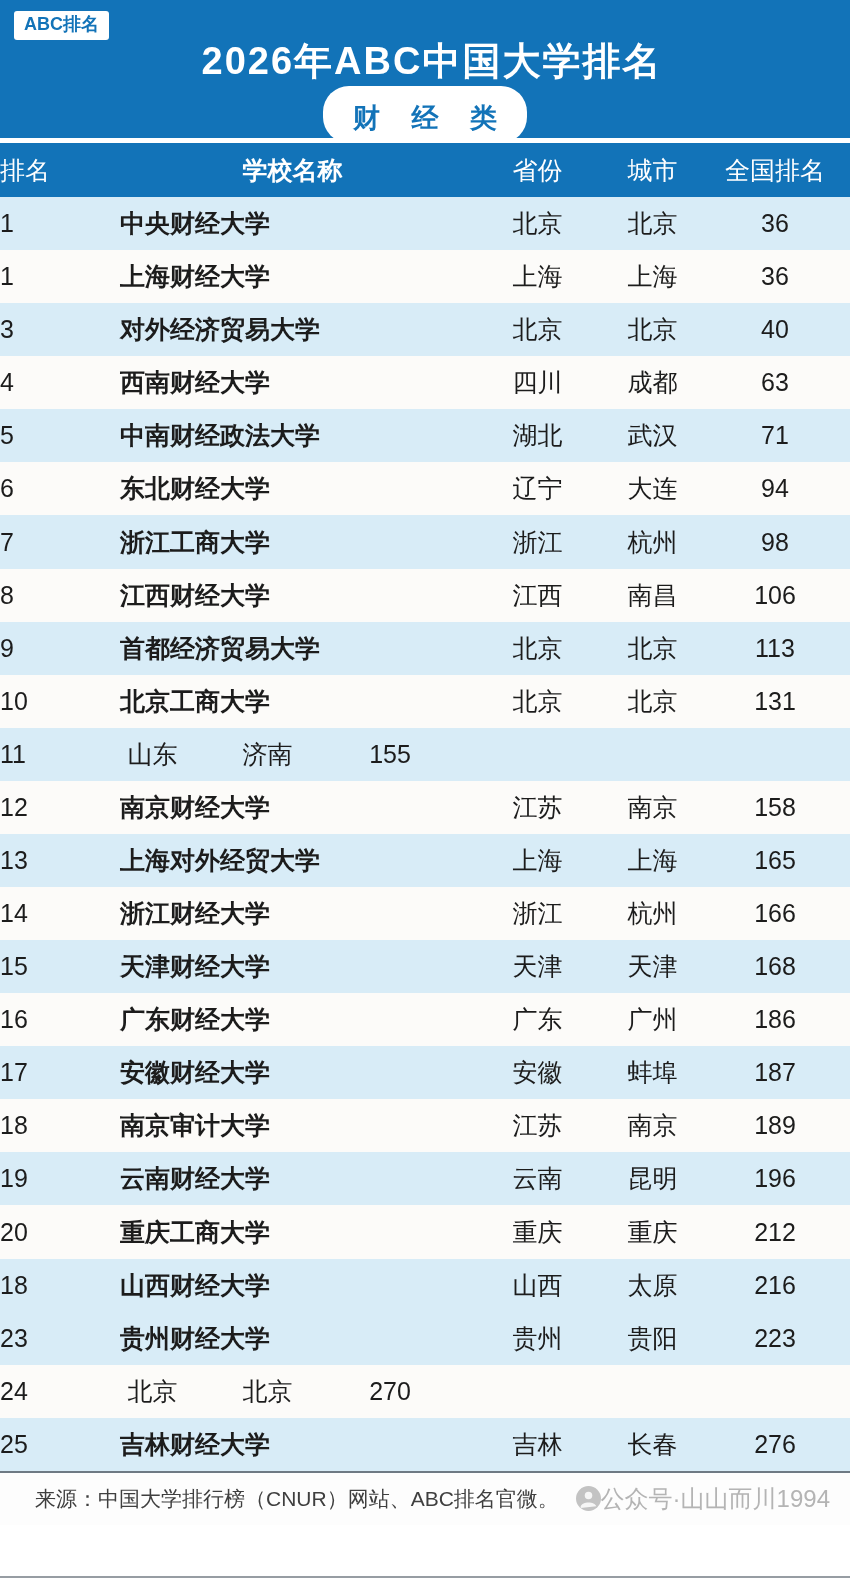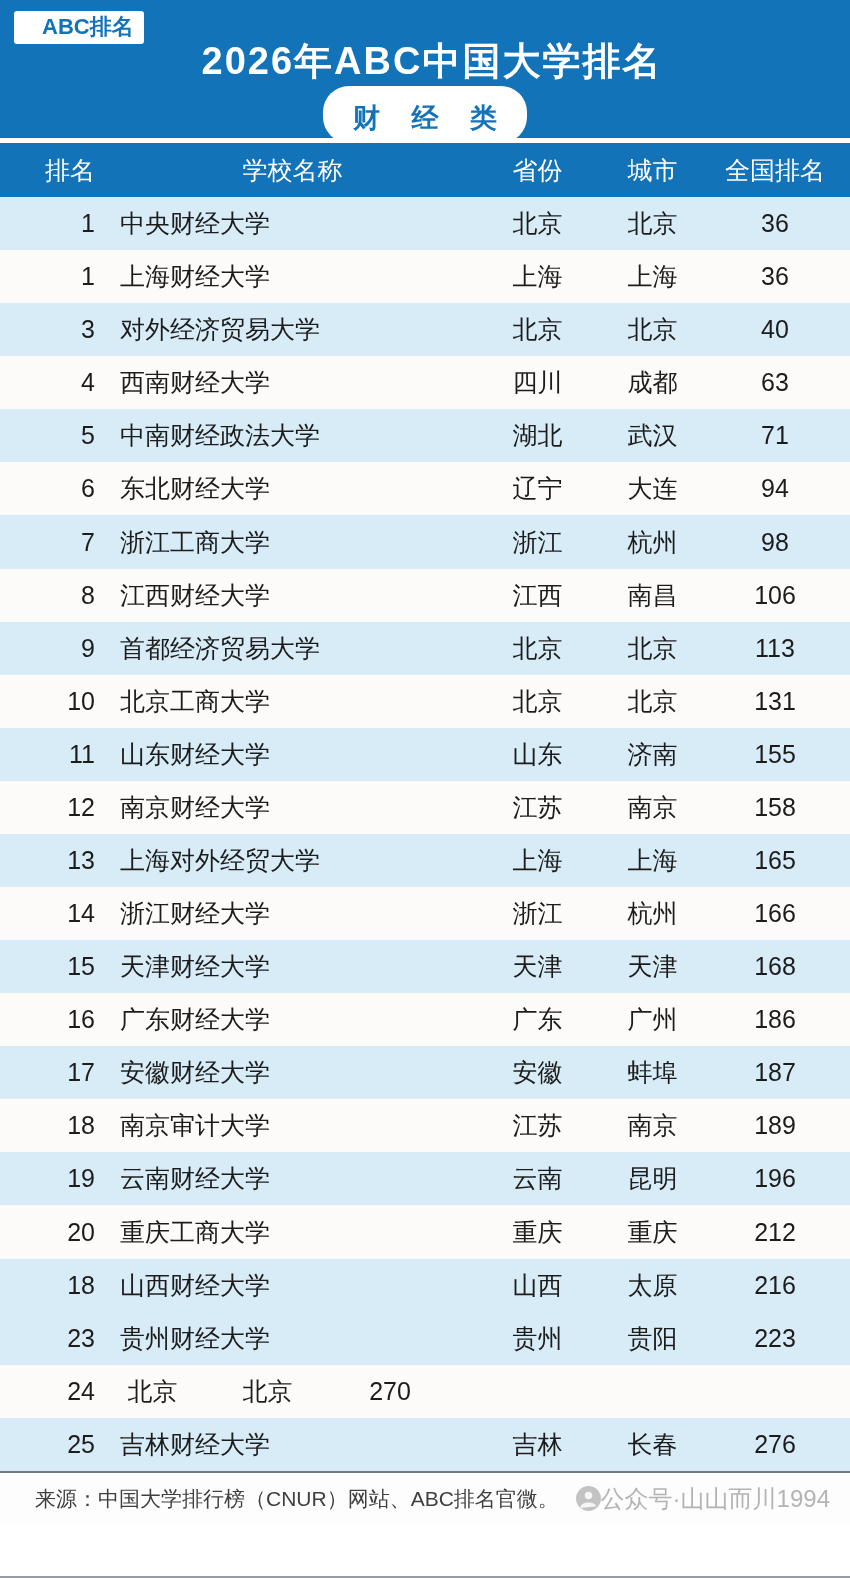--- a/index.html
+++ b/index.html
@@ -7,22 +7,22 @@
     width:850px; height:1578px; margin:0 auto; position:relative;
     background:#ffffff; overflow:hidden;
     font-family:"Liberation Sans","DejaVu Sans",sans-serif;
     border-bottom:2px solid #979da3; box-sizing:border-box;
   }
   
   .banner { height:138px; background:#1273b8; position:relative; }
   .abc-badge {
     position:absolute; left:14px; top:11px;
     background:#ffffff; color:#1273b8;
-    font-weight:bold; font-size:22px; line-height:1.2;
-    padding:3px 10px 4px 28px; border-radius:3px;
+    font-weight:bold; font-size:18px; line-height:1.2;
+    padding:3px 10px 4px 10px; border-radius:3px;
   }
   .main-title {
     text-align:center; padding-top:36px;
     color:#ffffff; font-size:38px; font-weight:bold; letter-spacing:2px;margin-left:14px;
   }
   .category-pill {
     position:absolute; left:50%; top:86px; transform:translateX(-50%);
     background:#ffffff; color:#1273b8;
     font-weight:bold; font-size:27px; letter-spacing:12px;
     padding:14px 18px 7px 30px; border-radius:26px; white-space:nowrap;
@@ -30,22 +30,22 @@
   .white-sep { height:5px; background:#ffffff; }
   
   .thead {
     height:54px; background:#1273b8; display:flex; align-items:center;
     color:#ffffff; font-size:25px;
   }
   .trow { height:53.08px; display:flex; align-items:center; font-size:25px; color:#1c1c1c; }
   .trow.alt   { background:#d8ecf7; }
   .trow.plain { background:#fcfbf9; }
   .cell { box-sizing:border-box; }
-  .c-rank   { width:95px;  padding-left:18px; text-align:right; }
-  .c-school { width:385px; padding-left:25px; text-align:left; }
+  .c-rank   { width:95px;  text-align:left; }
+  .c-school { width:385px; padding-left:25px; text-align:left;font-weight:bold; }
   .c-prov   { width:115px; text-align:center; }
   .c-city   { width:115px; text-align:center; }
   .c-nat    { width:130px; text-align:center; }
   .thead .c-school { text-align:center; padding-left:10px; }
   
   .footer {
     height:54px; background:#fdfdfd; position:relative;
     border-top:2px solid #6e7a84; box-sizing:border-box;
   }
   .source-text {
@@ -146,21 +146,20 @@
       </div>
       <div class="trow plain">
         <div class="cell c-rank">10</div>
         <div class="cell c-school">北京工商大学</div>
         <div class="cell c-prov">北京</div>
         <div class="cell c-city">北京</div>
         <div class="cell c-nat">131</div>
       </div>
       <div class="trow alt">
         <div class="cell c-rank">11</div>
-        <div class="cell c-school">山东财经大学</div>
         <div class="cell c-prov">山东</div>
         <div class="cell c-city">济南</div>
         <div class="cell c-nat">155</div>
       </div>
       <div class="trow plain">
         <div class="cell c-rank">12</div>
         <div class="cell c-school">南京财经大学</div>
         <div class="cell c-prov">江苏</div>
         <div class="cell c-city">南京</div>
         <div class="cell c-nat">158</div>

